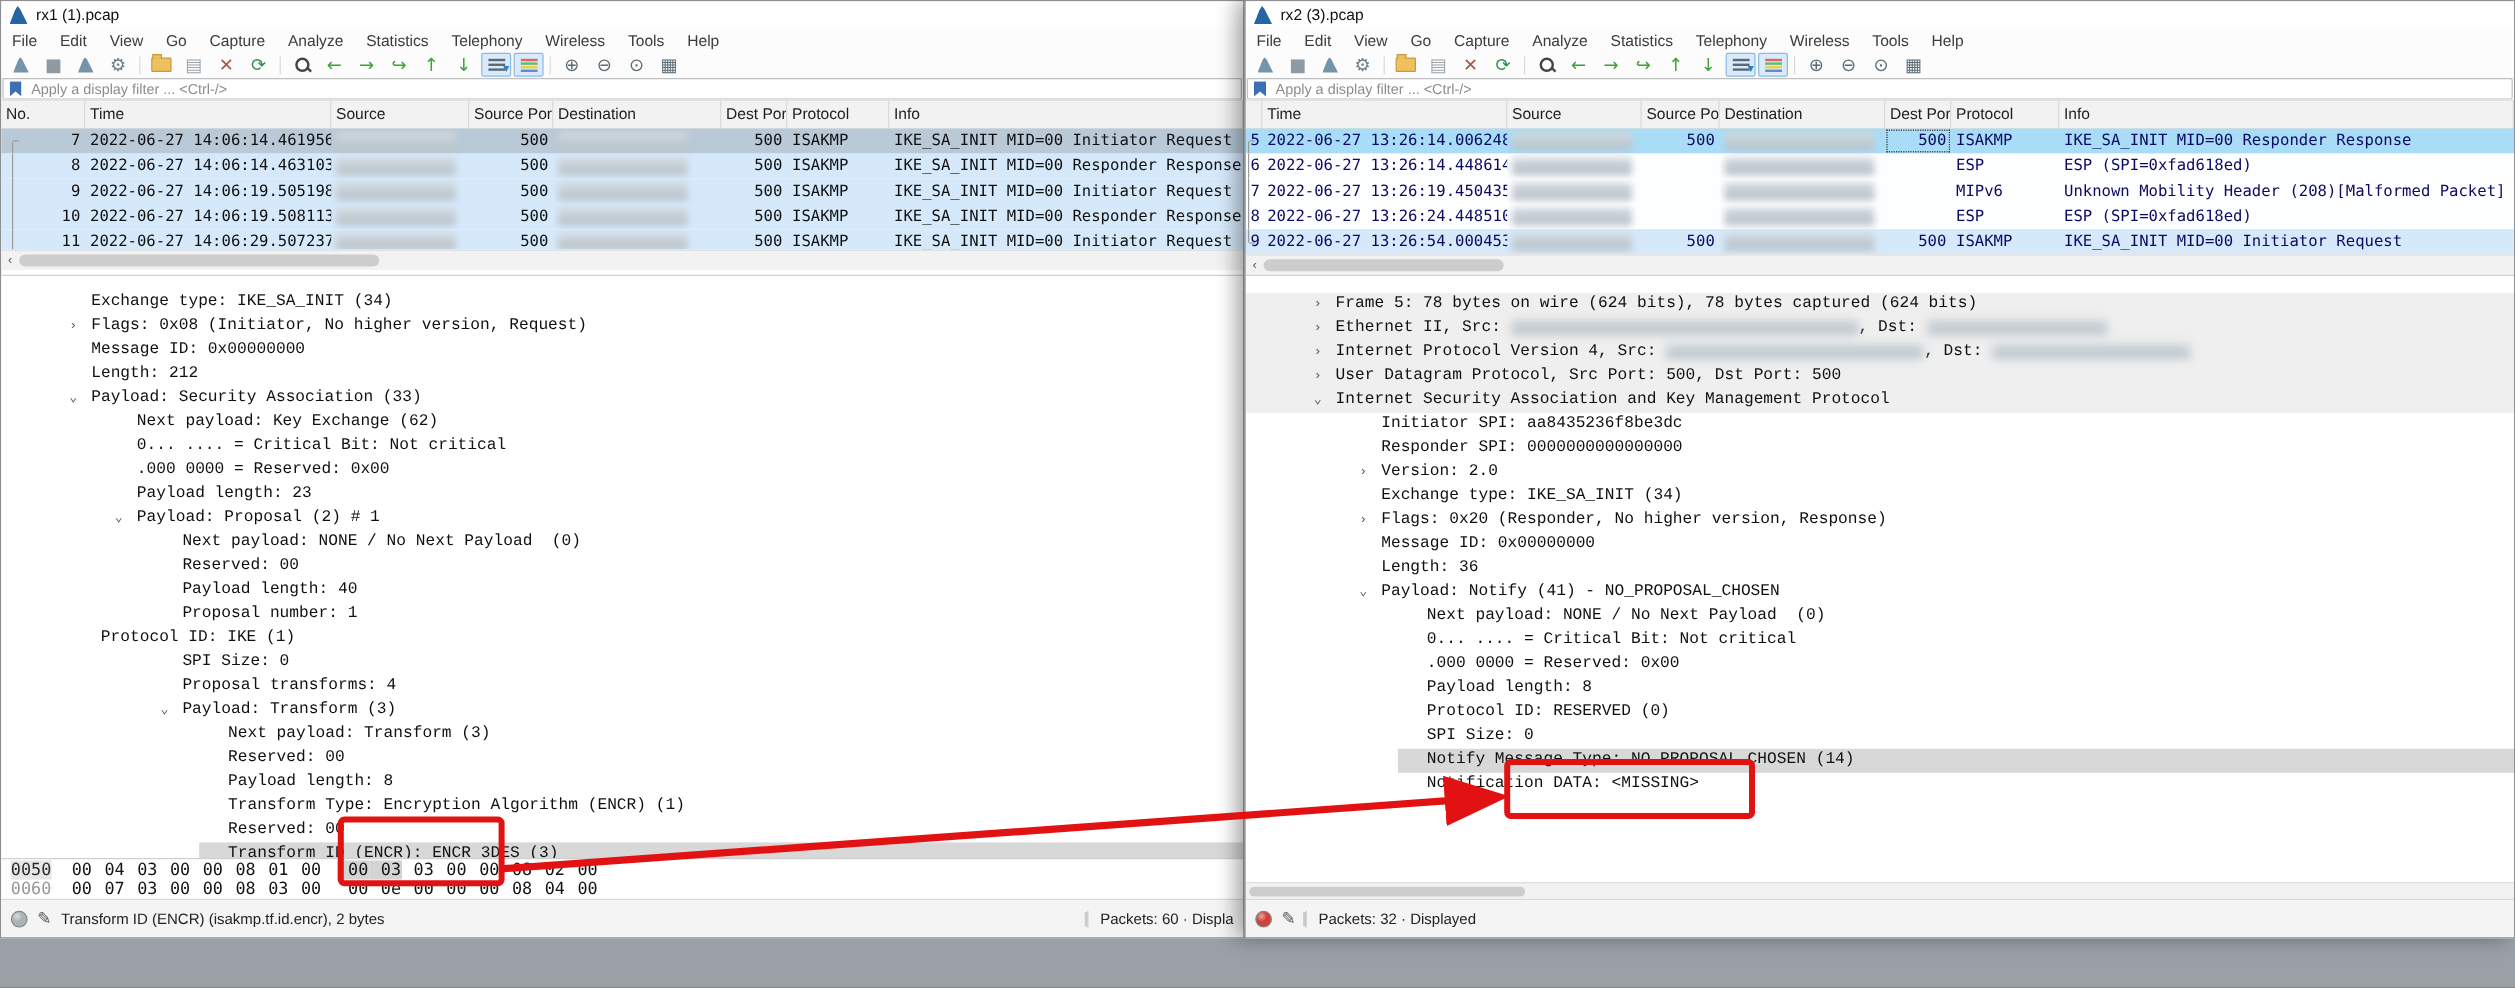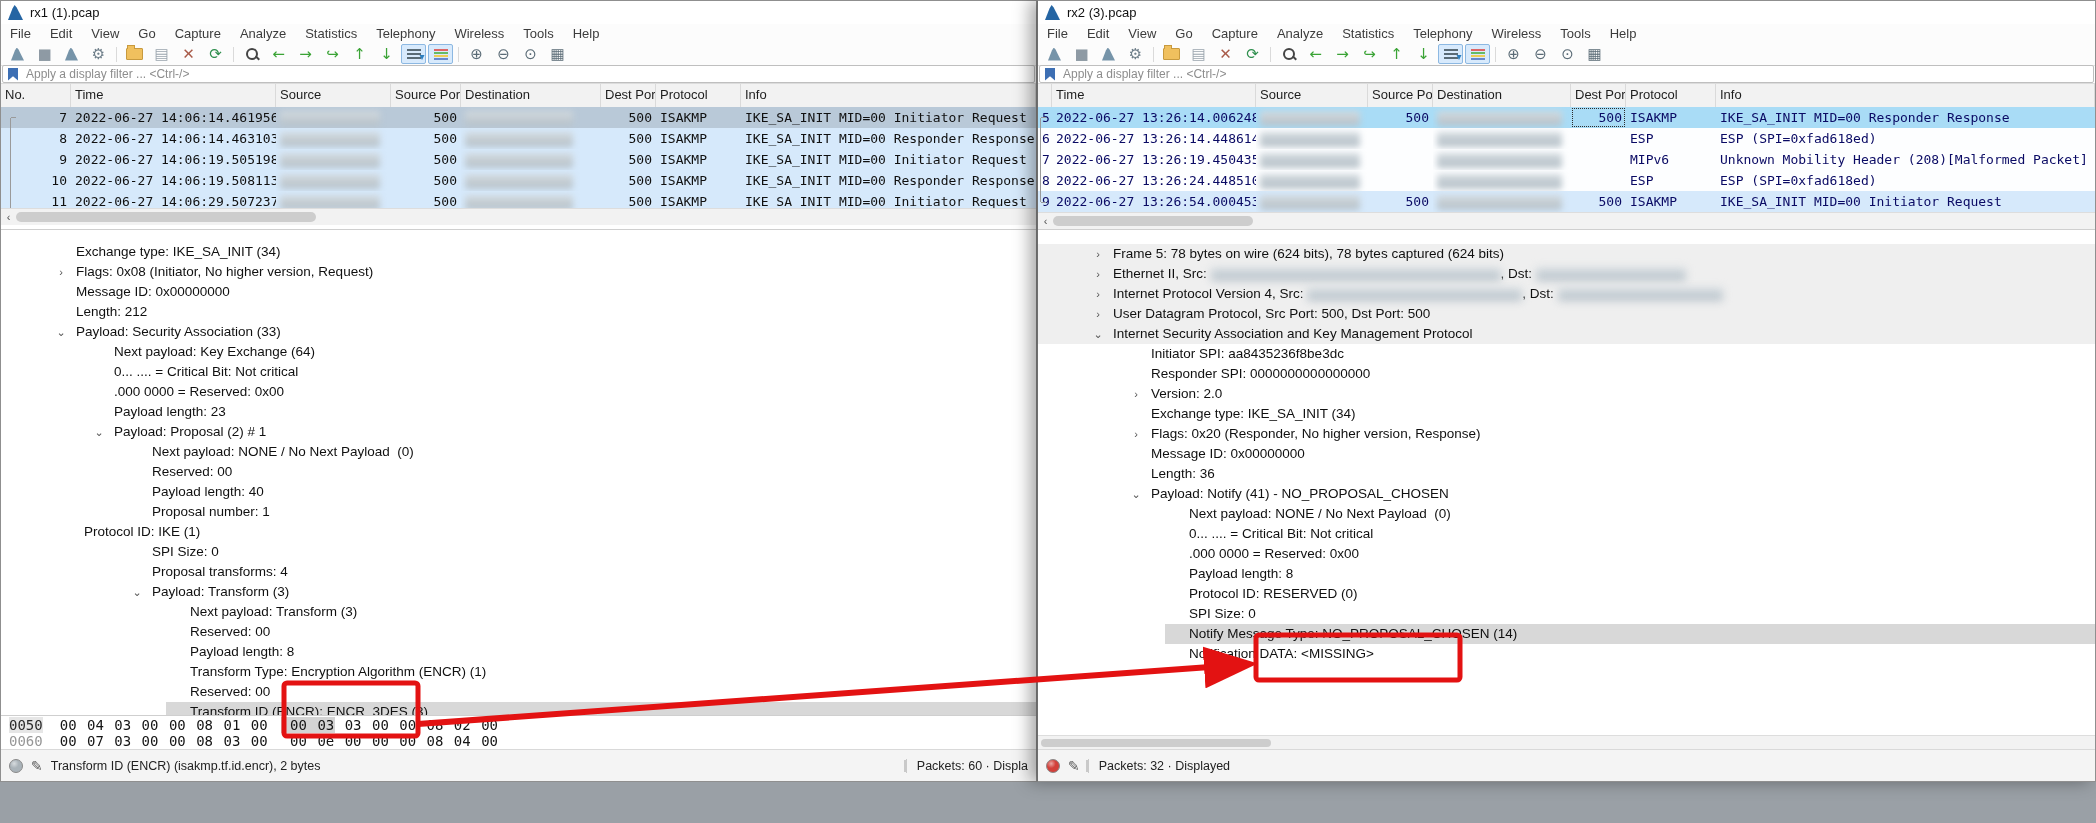--- a/index.html
+++ b/index.html
@@ -62,21 +62,21 @@
   .ind.last::after{content:"";position:absolute;left:0;bottom:-1px;width:5px;border-bottom:1px solid #9a9a9a;}
 
   .hscroll{position:absolute;left:0;right:0;height:16px;background:#f2f2f2;border-top:1px solid #ddd;
     display:flex;align-items:center;}
   #win0 .hscroll{top:207px;} #win1 .hscroll{top:211px;}
   .hscroll .arr{width:15px;text-align:center;color:#555;font-size:11px;line-height:14px;}
   .hscroll .thumb{height:10px;background:#cdcdcd;border-radius:5px;}
 
   
   .tree{position:absolute;left:0;right:0;top:228px;background:#fff;border-top:1px solid #cfcfcf;
-    overflow:hidden;font-family:Liberation Sans, sans-serif;font-size:13.5px;
+    overflow:hidden;font-family:Liberation Mono, monospace;font-size:13.5px;
     padding-top:12px;box-sizing:border-box;}
   #win0 .tree{bottom:66px;} #win1 .tree{bottom:46px;padding-top:14px;}
   .tline{height:20px;line-height:20px;white-space:pre;position:relative;color:#101010;}
   .tline.band{background:#efefef;}
   .tline.sel::before{content:"";position:absolute;top:0;bottom:0;right:0;background:#d8d8d8;left:var(--selx);}
   .tline .chev{position:absolute;top:0;width:14px;text-align:center;color:#555;font-size:11px;z-index:1;}
   .tline .tx{position:relative;z-index:1;}
   .tline .blob{height:13px;filter:blur(4px);}
 
   
@@ -228,21 +228,21 @@
     <div class="hscroll">
       <span class="arr">‹</span>
       <span class="thumb" style="width:300px"></span>
     </div>
     <div class="tree">
         <div class="tline"><span class="tx" style="margin-left: 75px;">Exchange type: IKE_SA_INIT (34)</span></div>
         <div class="tline"><span class="chev" style="left: 53px;">›</span><span class="tx" style="margin-left: 75px;">Flags: 0x08 (Initiator, No higher version, Request)</span></div>
         <div class="tline"><span class="tx" style="margin-left: 75px;">Message ID: 0x00000000</span></div>
         <div class="tline"><span class="tx" style="margin-left: 75px;">Length: 212</span></div>
         <div class="tline"><span class="chev" style="left: 53px;">⌄</span><span class="tx" style="margin-left: 75px;">Payload: Security Association (33)</span></div>
-        <div class="tline"><span class="tx" style="margin-left: 113px;">Next payload: Key Exchange (64)</span></div>
+        <div class="tline"><span class="tx" style="margin-left: 113px;">Next payload: Key Exchange (62)</span></div>
         <div class="tline"><span class="tx" style="margin-left: 113px;">0... .... = Critical Bit: Not critical</span></div>
         <div class="tline"><span class="tx" style="margin-left: 113px;">.000 0000 = Reserved: 0x00</span></div>
         <div class="tline"><span class="tx" style="margin-left: 113px;">Payload length: 23</span></div>
         <div class="tline"><span class="chev" style="left: 91px;">⌄</span><span class="tx" style="margin-left: 113px;">Payload: Proposal (2) # 1</span></div>
         <div class="tline"><span class="tx" style="margin-left: 151px;">Next payload: NONE / No Next Payload  (0)</span></div>
         <div class="tline"><span class="tx" style="margin-left: 151px;">Reserved: 00</span></div>
         <div class="tline"><span class="tx" style="margin-left: 151px;">Payload length: 40</span></div>
         <div class="tline"><span class="tx" style="margin-left: 151px;">Proposal number: 1</span></div>
         <div class="tline"><span class="tx" style="margin-left: 83px;">Protocol ID: IKE (1)</span></div>
         <div class="tline"><span class="tx" style="margin-left: 151px;">SPI Size: 0</span></div>

